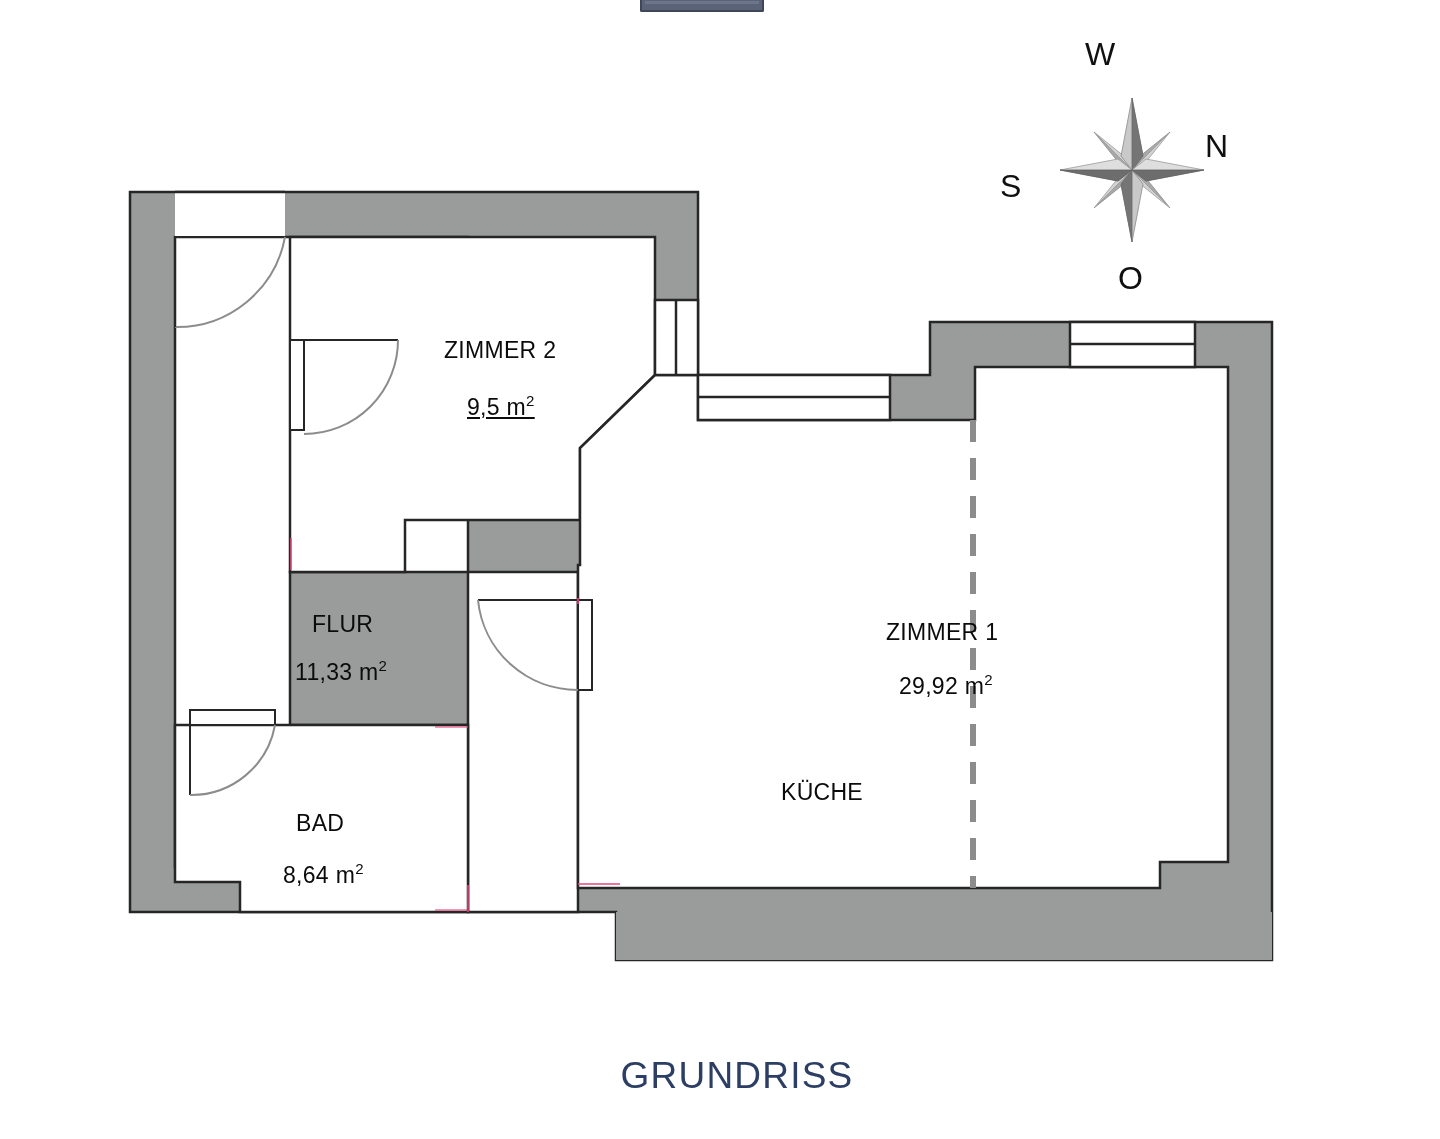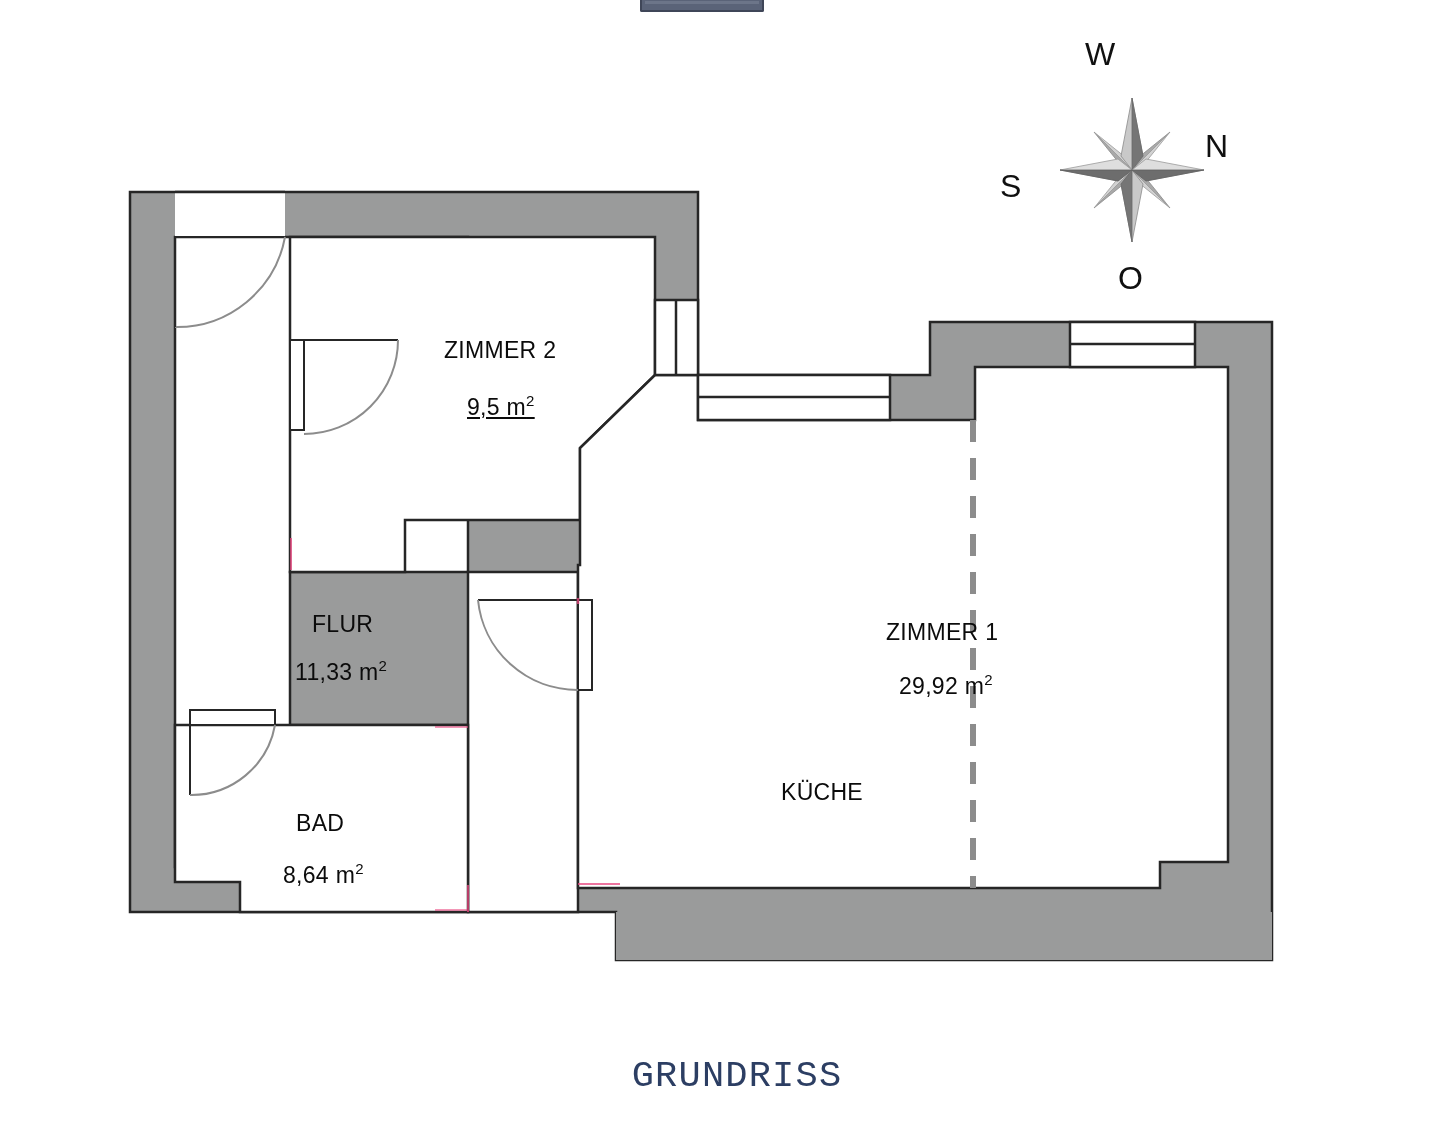--- a/index.html
+++ b/index.html
@@ -104,21 +104,21 @@
   #area-zimmer1       { left: 899px; top: 673px; text-align: right; }
   #label-kueche       { left: 755px; top: 779px; margin-left: 26px; }
 
   
   #plan-title {
     position: absolute;
     left: 0;
     right: 0;
     top: 1055px;
     text-align: center;
-    font-family: Liberation Mono, monospace;
+    font-family: Liberation Sans, sans-serif;
     font-size: 37px;
     color: #2c3e63;
     letter-spacing: 1.2px;
     padding-left: 34px;
   }
 </style>
 </head>
 <body>
 
 <div id="page">

